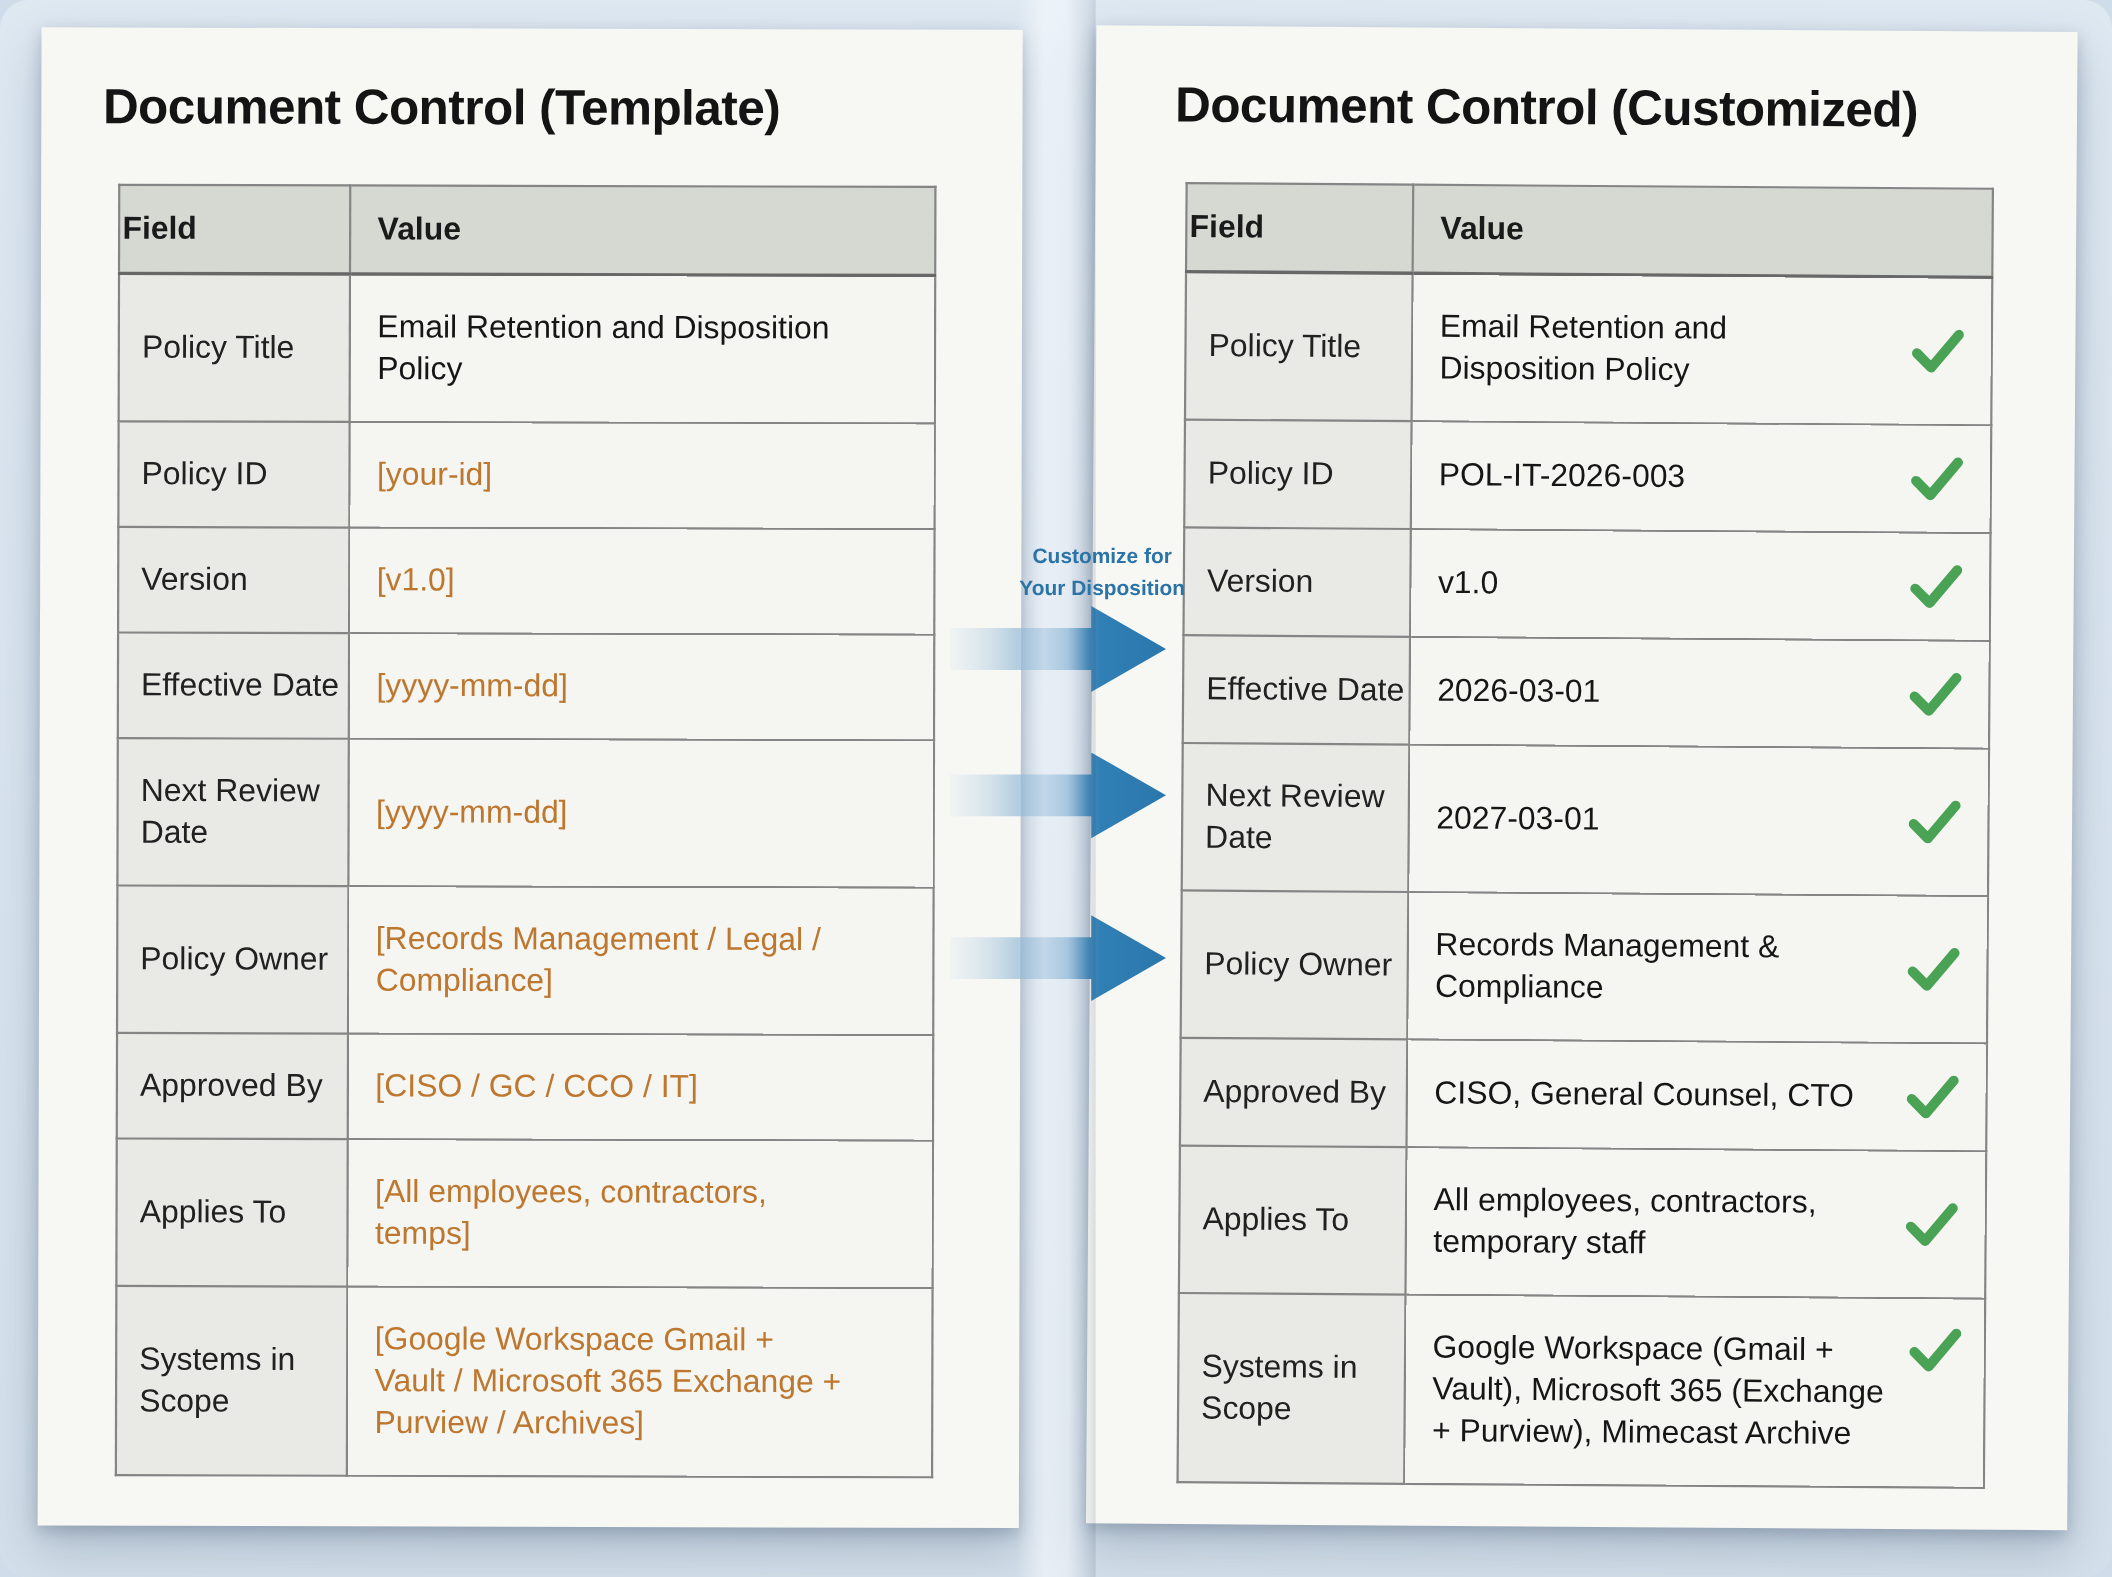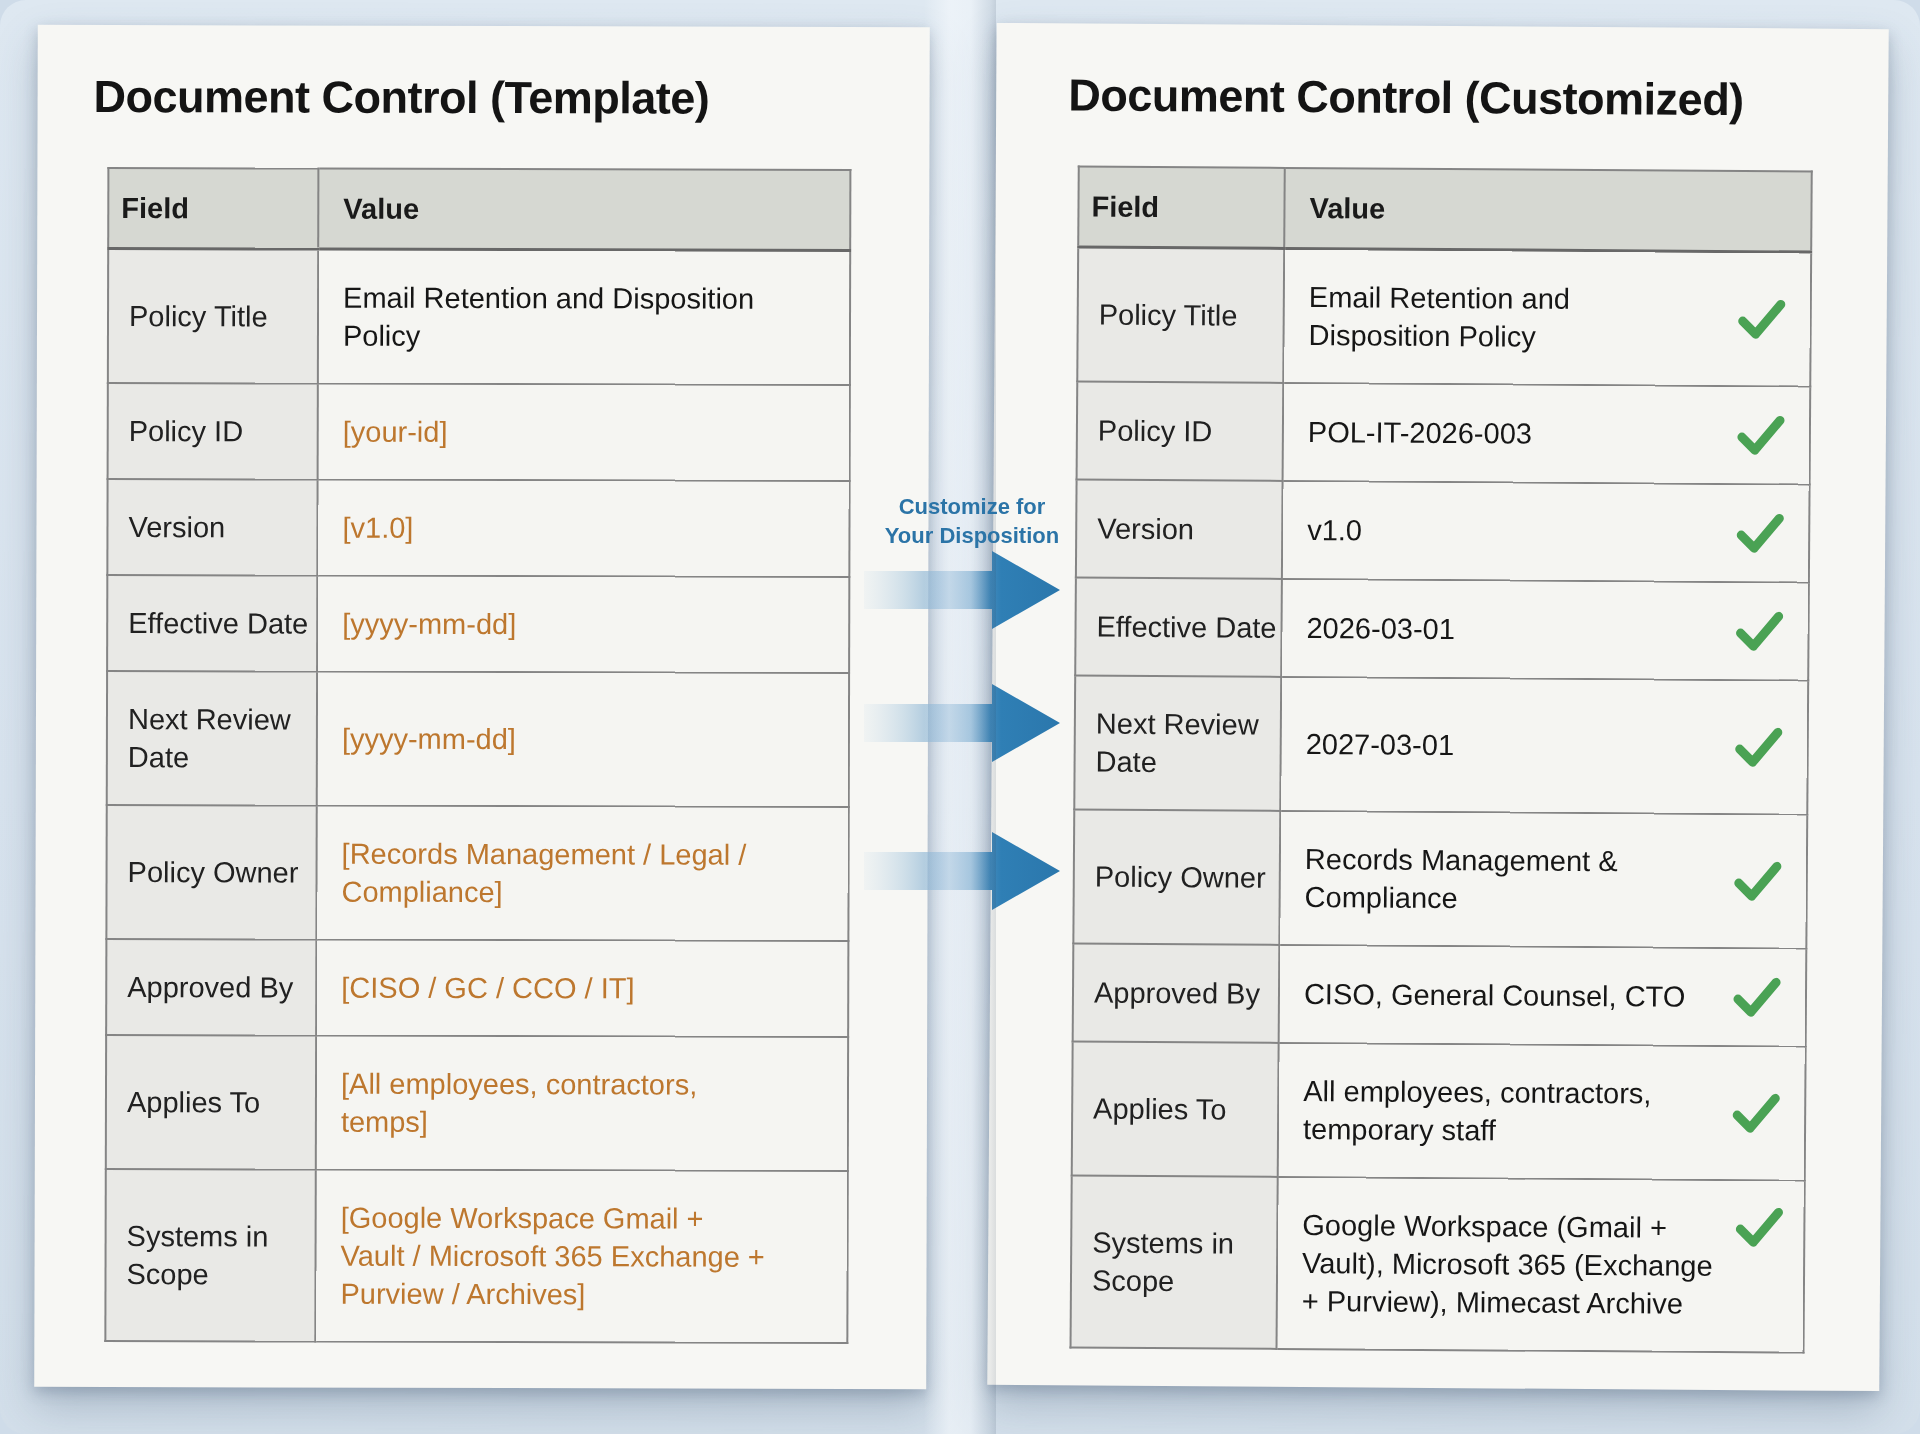--- a/index.html
+++ b/index.html
@@ -25,21 +25,21 @@
     font-size:29px;line-height:38px;color:#1c1c1c;
   }
   .page.left table{width:744px;}
   .page.right table{width:735px;margin-left:82px;}
   th,td{border:2px solid #858585;vertical-align:middle;}
   table{border:2px solid #6e6e6e;}
   thead th{
     background:#d6d8d2;text-align:left;font-weight:700;padding:20px 24px;
     border-bottom:3px solid #686868;color:#1a1a1a;
   }
-  thead th.fhead{padding-left:12px;}
+  thead th.fhead{padding-left:2px;}
   td.fcell{background:#e9e9e6;padding:28px 16px 28px 20px;color:#212121;}
   td.vcell{background:#f5f5f2;padding:28px 24px;color:#161616;position:relative;}
   .nowrap{white-space:nowrap;}
   .vtext{display:inline-block;}
   .w470{max-width:470px;}
   .w440{max-width:440px;}
   .w430{max-width:430px;}
   .w400{max-width:400px;}
   .ph{color:#bd772e;}
   .vwrap{display:flex;align-items:center;justify-content:space-between;gap:14px;}
@@ -47,22 +47,22 @@
   td.sys .check{position:absolute;top:26px;right:20px;}
   
   .gap-glare{
     position:absolute;left:924px;top:0;width:72px;height:100%;z-index:6;pointer-events:none;
     background:linear-gradient(90deg,rgba(255,255,255,0) 0%,rgba(248,251,254,.55) 35%,
       rgba(248,251,254,.45) 65%,rgba(40,60,85,.07) 92%,rgba(40,60,85,.14) 100%);
   }
   .arrow{position:absolute;left:864px;width:196px;height:78px;z-index:5;}
   .arrow.a1{top:551px;} .arrow.a2{top:684px;} .arrow.a3{top:832px;}
   .customize-label{
-    position:absolute;left:842px;top:492px;width:260px;z-index:8;text-align:center;
-    font-size:22px;line-height:29px;font-weight:700;color:#2b74a7;
+    position:absolute;left:872px;top:492px;width:260px;z-index:8;text-align:center;
+    font-size:19px;line-height:29px;font-weight:700;color:#2b74a7;
   }
   .hidden-defs{position:absolute;width:0;height:0;overflow:hidden;}
 </style>
 </head>
 <body>
 
 <svg class="hidden-defs" aria-hidden="true">
   <defs>
     <linearGradient id="arrowGrad" x1="0" y1="0" x2="1" y2="0">
       <stop offset="0" stop-color="#bed6e8" stop-opacity="0.12"></stop>

